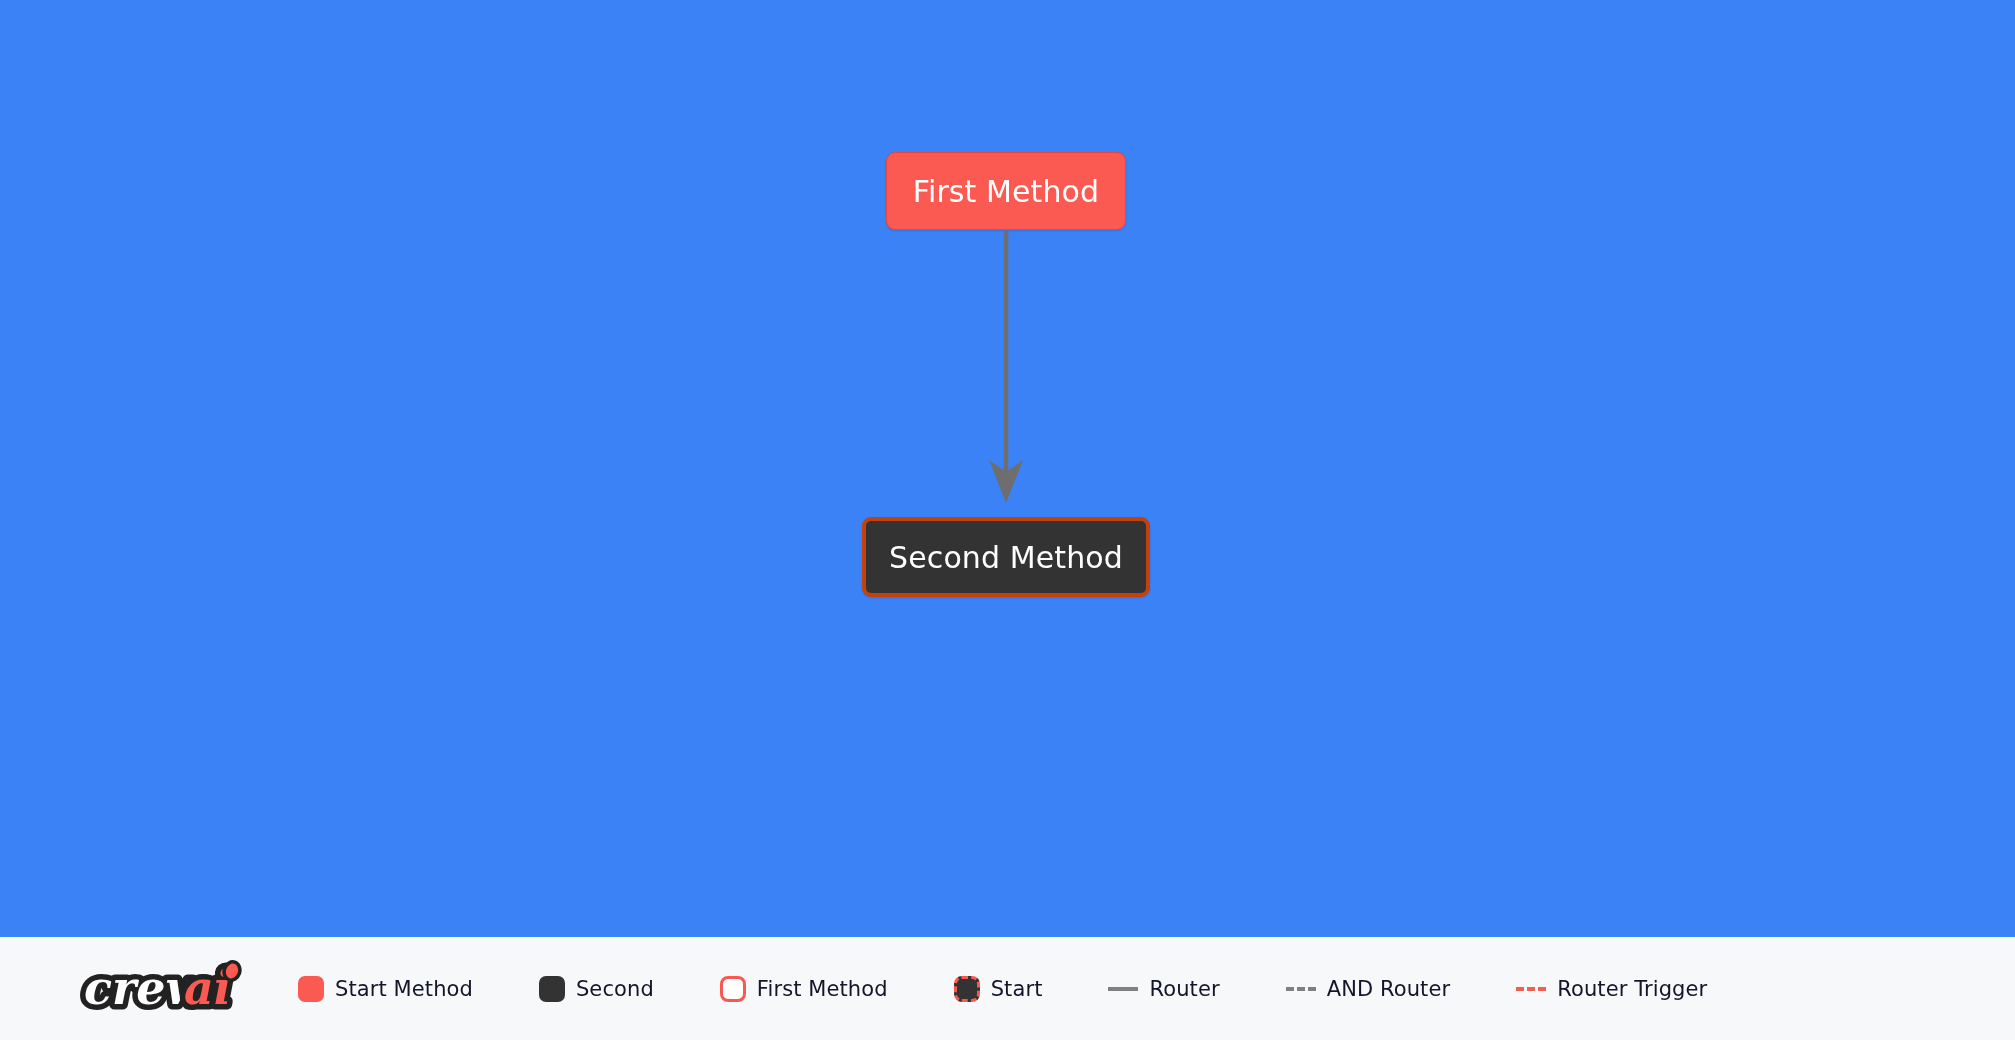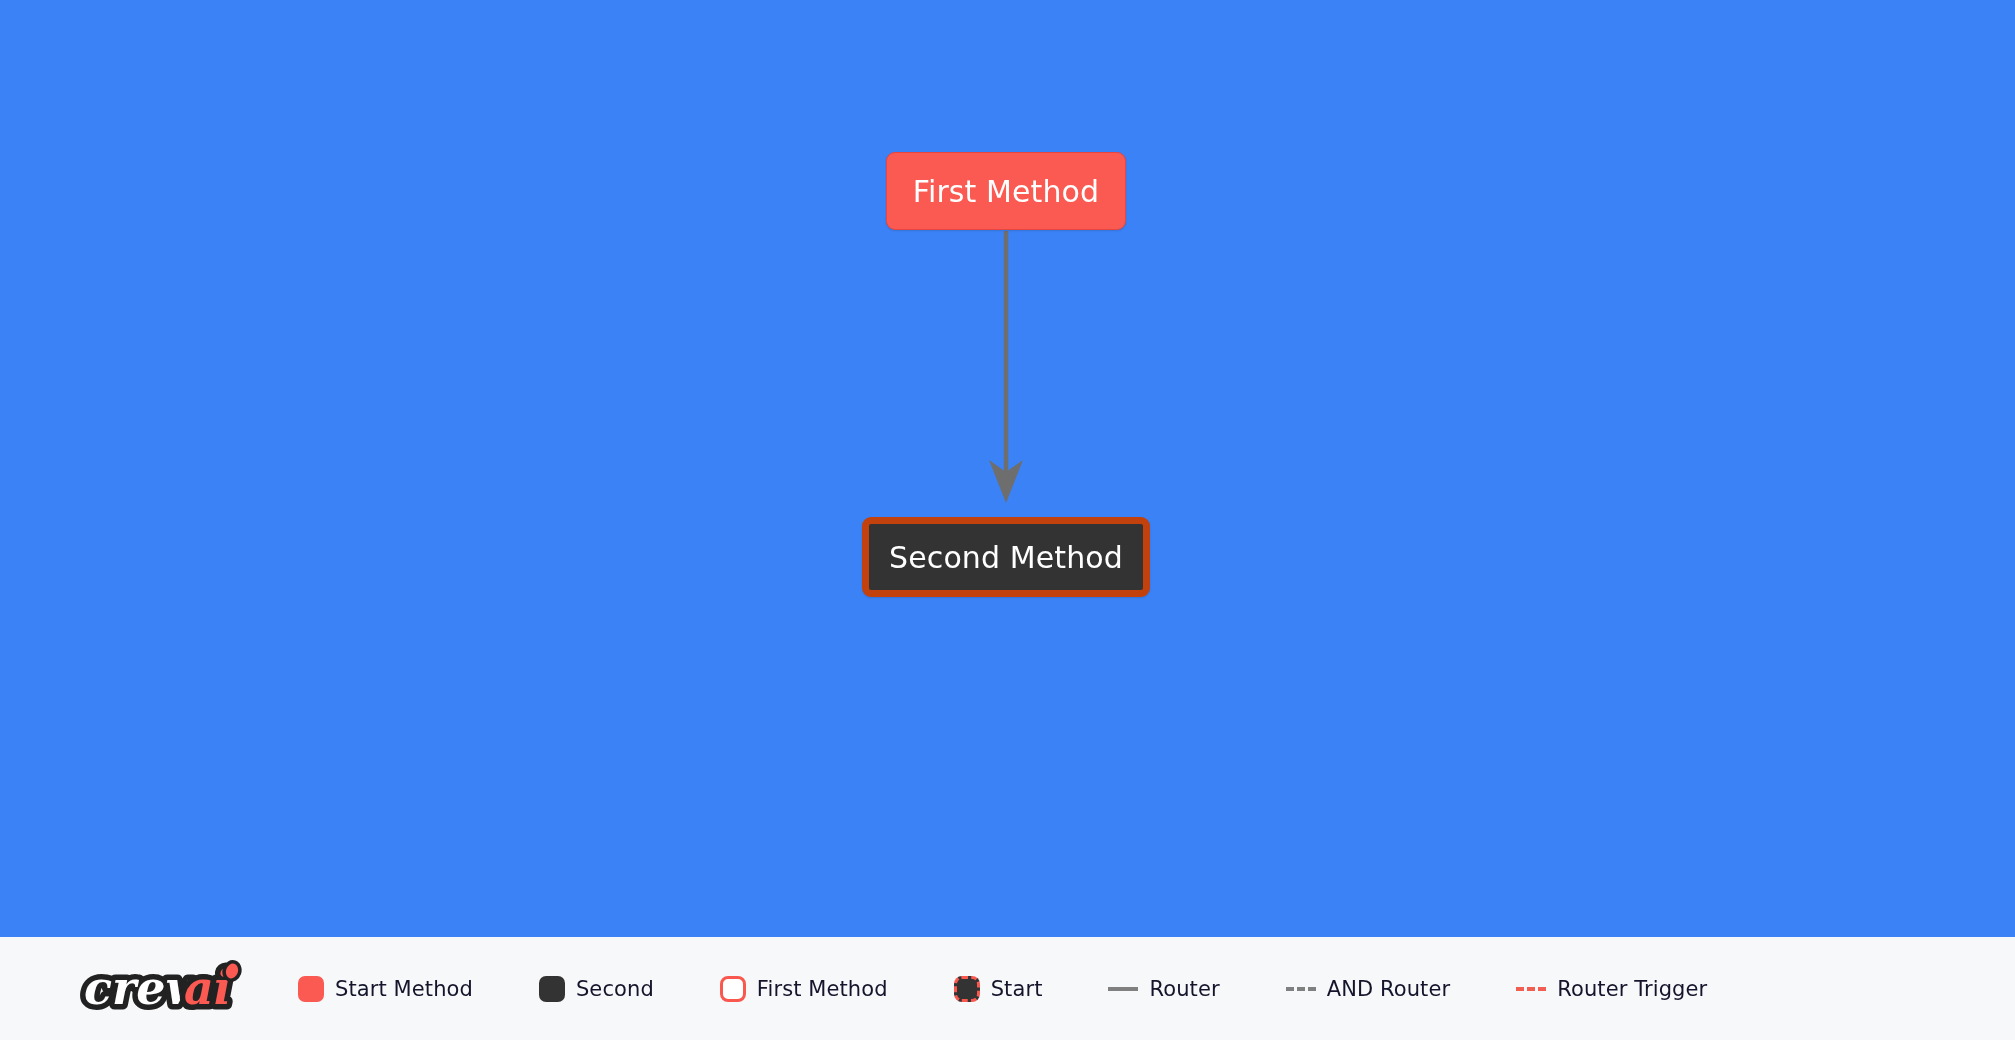--- a/index.html
+++ b/index.html
@@ -49,21 +49,21 @@
   .node-start {
     background: #fa5a51;
     border: 1px solid #e8453c;
     color: #ffffff;
     font-size: 30px;
     box-shadow: 0 1px 2px rgba(0,0,0,0.12);
   }
 
   .node-method {
     background: #333333;
-    border: 7px solid #c2410c;
+    border: 4px solid #c2410c;
     color: #ffffff;
     font-size: 30px;
     box-shadow: 0 1px 2px rgba(0,0,0,0.12);
   }
 
   
   #legend-bar {
     position: absolute;
     left: 0;
     top: 937px;

